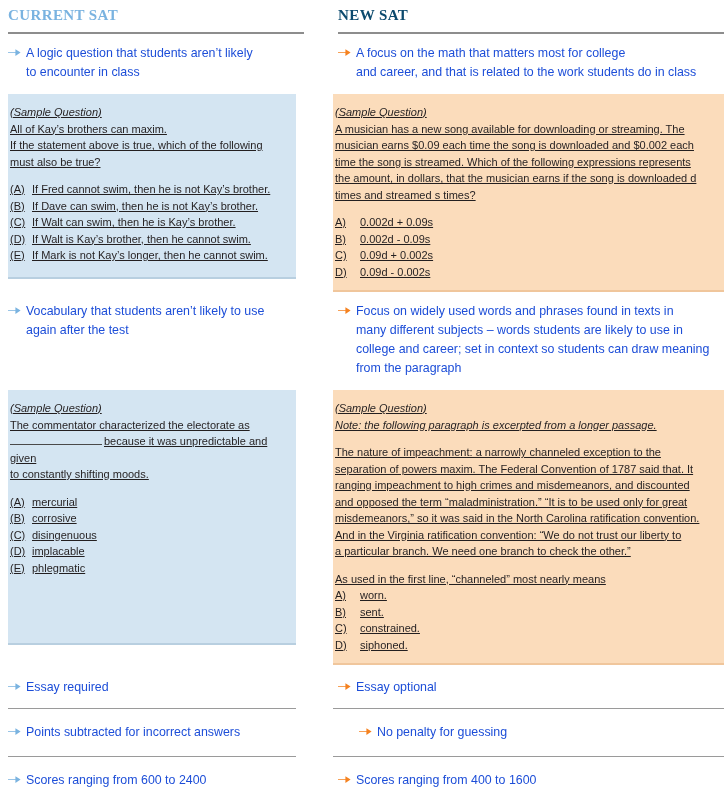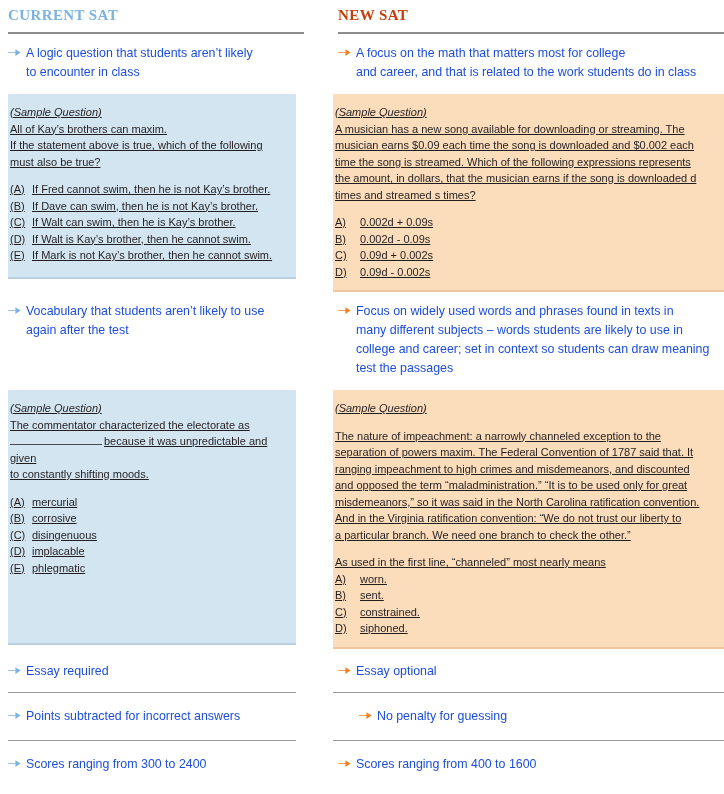--- a/index.html
+++ b/index.html
@@ -42,21 +42,21 @@
   .col-head {
     font-family: "Liberation Serif", serif;
     font-weight: bold;
     font-size: 15px;
     letter-spacing: 0.4px;
     line-height: 22px;
     padding-top: 4px;
     padding-bottom: 2px;
   }
   .head-blue { color: #7ab3e0; }
-  .head-orange { color: #c2410c; }
+  .head-orange { color: #0c4a6e; }
 
   .rule {
     height: 0;
     border-top: 2px solid #8d8d8d;
     margin-top: 4px;
     margin-bottom: 0px;
   }
   .rule-thin {
     height: 0;
     border-top: 1px solid #9a9a9a;
@@ -206,21 +206,21 @@
         <div class="opt">
             <span class="opt-key">(C)</span>
             <span class="opt-val">If Walt can swim, then he is Kay’s brother.</span>
           </div>
         <div class="opt">
             <span class="opt-key">(D)</span>
             <span class="opt-val">If Walt is Kay’s brother, then he cannot swim.</span>
           </div>
         <div class="opt">
             <span class="opt-key">(E)</span>
-            <span class="opt-val">If Mark is not Kay’s brother, then he cannot swim.</span>
+            <span class="opt-val">If Mark is not Kay’s longer, then he cannot swim.</span>
           </div>
       </div>
     </div>
     <div class="col col-right" style="padding-left:3px;">
       <div class="qbox qbox-orange" style="min-height:185px;">
         <span class="qlabel">(Sample Question)</span>
         <span class="qline">A musician has a new song available for downloading or streaming. The</span>
         <span class="qline">musician earns $0.09 each time the song is downloaded and $0.002 each</span>
         <span class="qline">time the song is streamed. Which of the following expressions represents</span>
         <span class="qline">the amount, in dollars, that the musician earns if the song is downloaded d</span>
@@ -264,21 +264,21 @@
       <div class="bullet">
         <span class="arrow">
           <svg width="13" height="11" viewBox="0 0 13 11">
               <path d="M0 5.2 h7.4 V2.2 L12.6 5.6 L7.4 9 V6 H0 Z" fill="#f58220"></path>
             </svg>
         </span>
         <span class="btext">
           <span>Focus on widely used words and phrases found in texts in</span><br>
           <span>many different subjects – words students are likely to use in</span><br>
           <span>college and career; set in context so students can draw meaning</span><br>
-          <span>test the passages</span>
+          <span>from the paragraph</span>
         </span>
       </div>
     </div>
   </div>
 
   <div class="spacer-12"></div>
 
   <div class="cols">
     <div class="col col-left" style="padding-right:34px;">
       <div class="qbox qbox-blue" style="min-height:255px;">
@@ -305,20 +305,21 @@
           </div>
         <div class="opt">
             <span class="opt-key">(E)</span>
             <span class="opt-val">phlegmatic</span>
           </div>
       </div>
     </div>
     <div class="col col-right" style="padding-left:3px;">
       <div class="qbox qbox-orange" style="min-height:255px;">
         <span class="qlabel">(Sample Question)</span>
+        <span class="qline ital">Note: the following paragraph is excerpted from a longer passage.</span>
         <div class="qgap"></div>
         <span class="qline">The nature of impeachment: a narrowly channeled exception to the</span>
         <span class="qline">separation of powers maxim. The Federal Convention of 1787 said that. It</span>
         <span class="qline">ranging impeachment to high crimes and misdemeanors, and discounted</span>
         <span class="qline">and opposed the term “maladministration.” “It is to be used only for great</span>
         <span class="qline">misdemeanors,” so it was said in the North Carolina ratification convention.</span>
         <span class="qline">And in the Virginia ratification convention: “We do not trust our liberty to</span>
         <span class="qline">a particular branch. We need one branch to check the other.”</span>
         <div class="qgap"></div>
         <span class="qline">As used in the first line, “channeled” most nearly means</span>
@@ -407,21 +408,21 @@
   </div>
 
   <div class="cols short-row" style="padding-top:14px;">
     <div class="col col-left">
       <div class="bullet">
         <span class="arrow">
           <svg width="13" height="11" viewBox="0 0 13 11">
               <path d="M0 5.2 h7.4 V2.2 L12.6 5.6 L7.4 9 V6 H0 Z" fill="#7ab3e0"></path>
             </svg>
         </span>
-        <span class="btext">Scores ranging from 300 to 2400</span>
+        <span class="btext">Scores ranging from 600 to 2400</span>
       </div>
     </div>
     <div class="col col-right">
       <div class="bullet">
         <span class="arrow">
           <svg width="13" height="11" viewBox="0 0 13 11">
               <path d="M0 5.2 h7.4 V2.2 L12.6 5.6 L7.4 9 V6 H0 Z" fill="#f58220"></path>
             </svg>
         </span>
         <span class="btext">Scores ranging from 400 to 1600</span>

